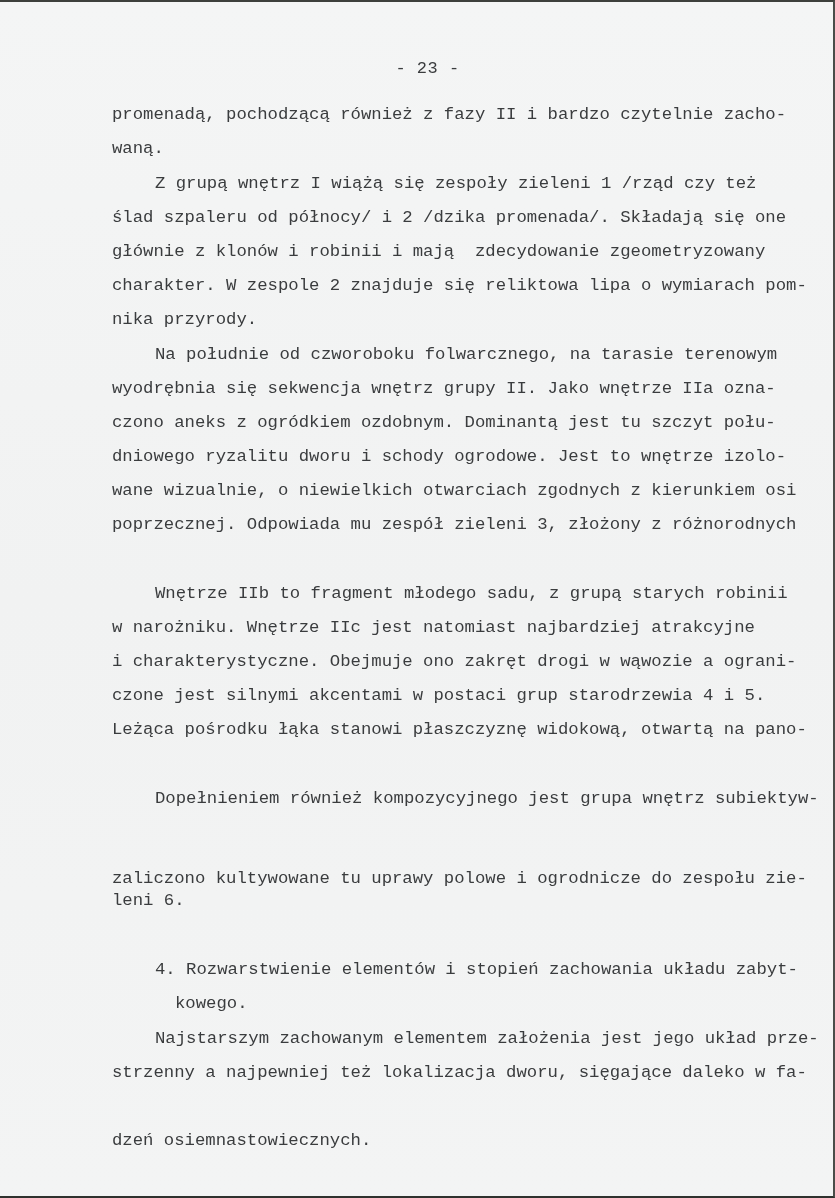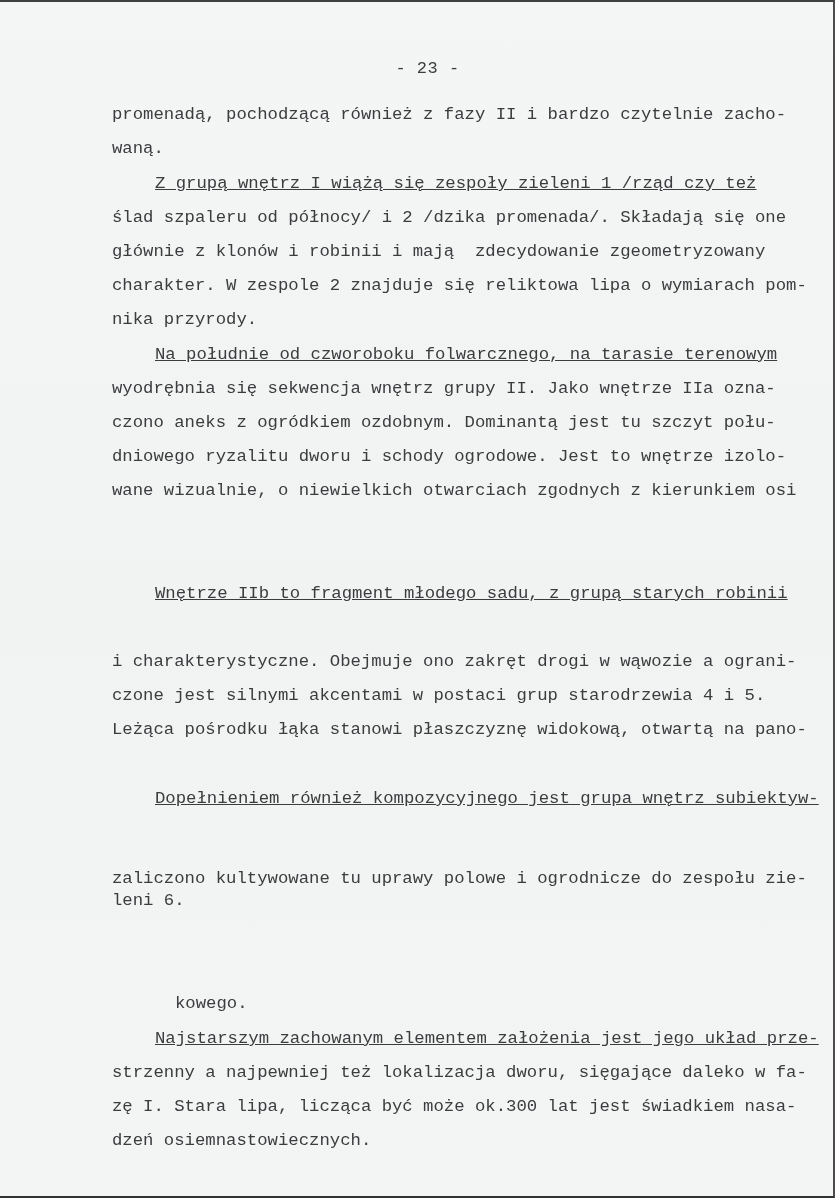--- a/index.html
+++ b/index.html
@@ -40,21 +40,20 @@
     .line {
       position: absolute;
       left: 112px;
       font-size: 17.3px;
       white-space: pre;
       line-height: 20px;
       letter-spacing: 0px;
     }
     .indent {
       left: 155px;
-      text-decoration: underline;
     }
     .heading-indent {
       left: 155px;
     }
     .heading-cont {
       left: 175px;
       text-align: right;
     }
   </style>
 </head>
@@ -71,30 +70,32 @@
   <div class="line" style="top:206px">ślad szpaleru od północy/ i 2 /dzika promenada/. Składają się one</div>
   <div class="line" style="top:240px">głównie z klonów i robinii i mają  zdecydowanie zgeometryzowany</div>
   <div class="line" style="top:274px">charakter. W zespole 2 znajduje się reliktowa lipa o wymiarach pom-</div>
   <div class="line" style="top:308px">nika przyrody.</div>
 
   <div class="line" style="top:377px">wyodrębnia się sekwencja wnętrz grupy II. Jako wnętrze IIa ozna-</div>
   <div class="line indent" style="top:343px">Na południe od czworoboku folwarcznego, na tarasie terenowym</div>
   <div class="line" style="top:411px">czono aneks z ogródkiem ozdobnym. Dominantą jest tu szczyt połu-</div>
   <div class="line" style="top:445px">dniowego ryzalitu dworu i schody ogrodowe. Jest to wnętrze izolo-</div>
   <div class="line" style="top:479px">wane wizualnie, o niewielkich otwarciach zgodnych z kierunkiem osi</div>
+  <div class="line" style="top:513px">poprzecznej. Odpowiada mu zespół zieleni 3, złożony z różnorodnych</div>
 
   <div class="line indent" style="top:582px">Wnętrze IIb to fragment młodego sadu, z grupą starych robinii</div>
+  <div class="line" style="top:616px">w narożniku. Wnętrze IIc jest natomiast najbardziej atrakcyjne</div>
   <div class="line" style="top:650px">i charakterystyczne. Obejmuje ono zakręt drogi w wąwozie a ograni-</div>
   <div class="line" style="top:684px">czone jest silnymi akcentami w postaci grup starodrzewia 4 i 5.</div>
   <div class="line" style="top:718px">Leżąca pośrodku łąka stanowi płaszczyznę widokową, otwartą na pano-</div>
 
   <div class="line indent" style="top:787px">Dopełnieniem również kompozycyjnego jest grupa wnętrz subiektyw-</div>
   <div class="line" style="top:867px">zaliczono kultywowane tu uprawy polowe i ogrodnicze do zespołu zie-</div>
   <div class="line" style="top:889px">leni 6.</div>
 
+  <div class="line heading-indent" style="top:958px">4. Rozwarstwienie elementów i stopień zachowania układu zabyt-</div>
   <div class="line heading-cont" style="top:992px">kowego.</div>
 
   <div class="line indent" style="top:1027px">Najstarszym zachowanym elementem założenia jest jego układ prze-</div>
   <div class="line" style="top:1061px">strzenny a najpewniej też lokalizacja dworu, sięgające daleko w fa-</div>
-  <div class="line" style="top:1095px">zę I. Stara lipa, licząca być może ok.300 lat jest świadkiem nasa-</div>
   <div class="line" style="top:1129px">dzeń osiemnastowiecznych.</div>
 
 </div>
 
 </body></html>

